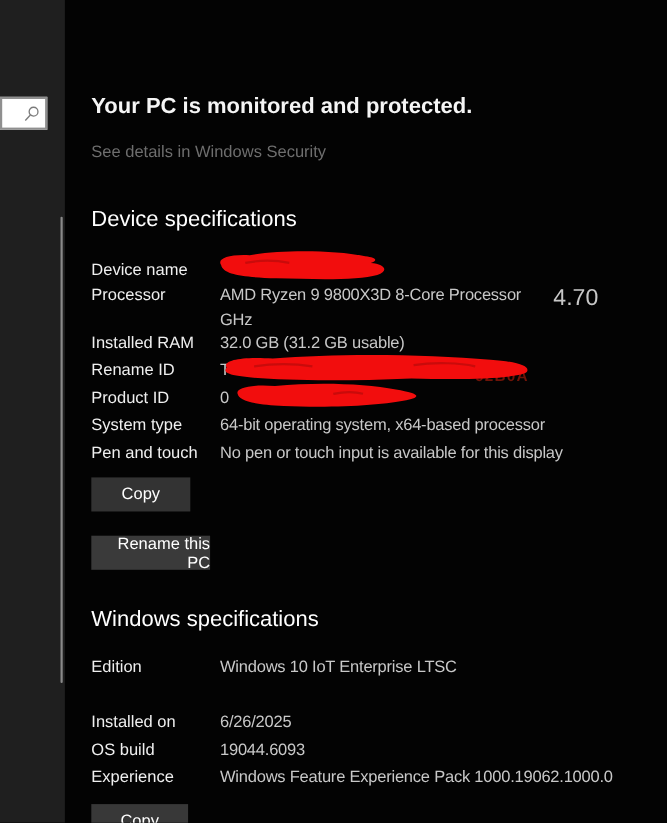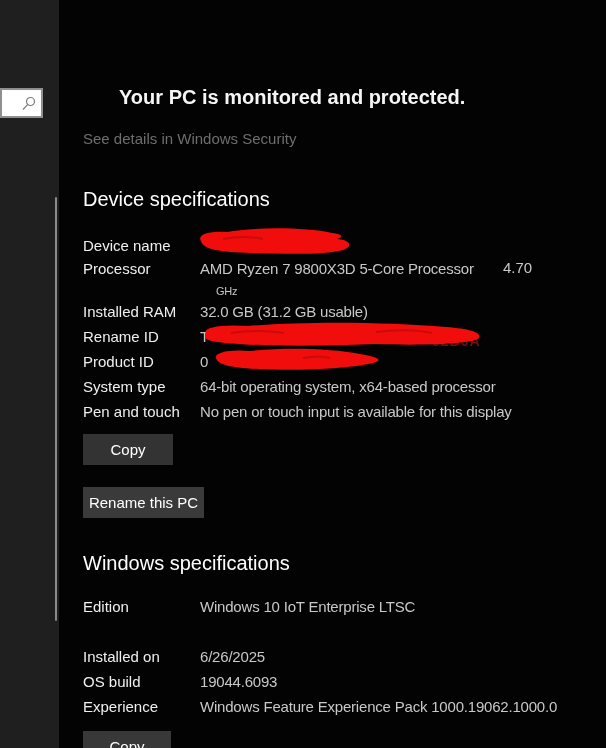--- a/index.html
+++ b/index.html
@@ -27,56 +27,56 @@
   }
 
   
   .title {
     position:absolute; left:83px; top:38px;
     font-size:29px; font-weight:300; color:#ffffff; letter-spacing:0.2px;
     white-space:nowrap;
   }
   .security-headline {
     position:absolute; left:83px; top:86px;
-    font-size:20px; font-weight:600; color:#f5f5f5; white-space:nowrap;margin-left:36px;
+    font-size:20px; font-weight:600; color:#f5f5f5; white-space:nowrap;
   }
   .security-link {
     position:absolute; left:83px; top:130px;
     font-size:15px; color:#6e6e6e; white-space:nowrap; cursor:pointer;
   }
   .section-title {
     font-size:20px; font-weight:400; color:#ffffff; position:absolute; left:83px;
     white-space:nowrap;
   }
   .sec-device { top:188px; }
   .sec-windows { top:552px; }
 
   .spec-row { position:absolute; left:83px; font-size:15px; white-space:nowrap; line-height:20px; }
   .spec-row .lbl { display:inline-block; width:117px; color:#efefef; vertical-align:top; }
   .spec-row .val { color:#c8c8c8; letter-spacing:-0.2px; }
 
-  .val-cont { position:absolute; left:216px; font-size:11px; color:#c8c8c8; white-space:nowrap; line-height:20px; letter-spacing:-0.2px; }
+  .val-cont { position:absolute; left:200px; font-size:15px; color:#c8c8c8; white-space:nowrap; line-height:20px; letter-spacing:-0.2px; }
 
-  .proc-speed { position:absolute; left:503px; top:259px; font-size:15px; color:#c8c8c8; }
+  .proc-speed { position:absolute; left:503px; top:259px; font-size:21px; color:#c8c8c8; }
   .proc-unit  { top:281px; }
 
   .frag {
     position:absolute; left:432px; top:333px;
     font-size:14px; color:#6f1408; letter-spacing:1px; font-weight:600;
   }
 
   .btn {
     position:absolute; left:83px;
     height:31px; display:flex; align-items:center; justify-content:center;
     font-size:15px; color:#ffffff; cursor:pointer; border:none;
     font-family:"Liberation Sans", sans-serif;
     text-align:right;
   }
   .btn-copy1   { top:434px; width:90px;  background:#333333; }
-  .btn-rename  { top:487px; width:121px; background:#3a3a3a; }
+  .btn-rename  { top:487px; width:108px; background:#3a3a3a; }
   .btn-copy2   { top:731px; width:88px;  background:#383838; }
 
   .scribble { position:absolute; pointer-events:none; }
 </style>
 </head>
 <body>
 
 <div class="page">
 
   <div class="sidebar">
@@ -97,21 +97,21 @@
   <div class="spec-row" style="top:236px">
     <span class="lbl">Device name</span>
   </div>
 
   <svg class="scribble" style="left:193px; top:225px;" width="166" height="31" viewBox="0 0 166 31">
     <path d="M8 16 C4 10 15 6 34 7 C60 2 112 2 139 8 C149 9 151 12 144 14 C157 15 161 21 150 25 C133 30 95 29 58 28 C28 27 10 25 8 16 Z" fill="#f20d0d"></path>
     <path d="M30 14 C45 11 60 12 70 14" stroke="#c90b0b" stroke-width="2" fill="none"></path>
   </svg>
 
   <div class="spec-row" style="top:259px">
-    <span class="lbl">Processor</span><span class="val">AMD Ryzen 7 9800X3D 5-Core Processor</span>
+    <span class="lbl">Processor</span><span class="val">AMD Ryzen 9 9800X3D 8-Core Processor</span>
   </div>
   <div class="proc-speed">4.70</div>
   <div class="val-cont proc-unit">GHz</div>
 
   <div class="spec-row" style="top:302px">
     <span class="lbl">Installed RAM</span><span class="val">32.0 GB (31.2 GB usable)</span>
   </div>
 
   <div class="spec-row" style="top:327px">
     <span class="lbl">Rename ID</span><span class="val">T</span>

